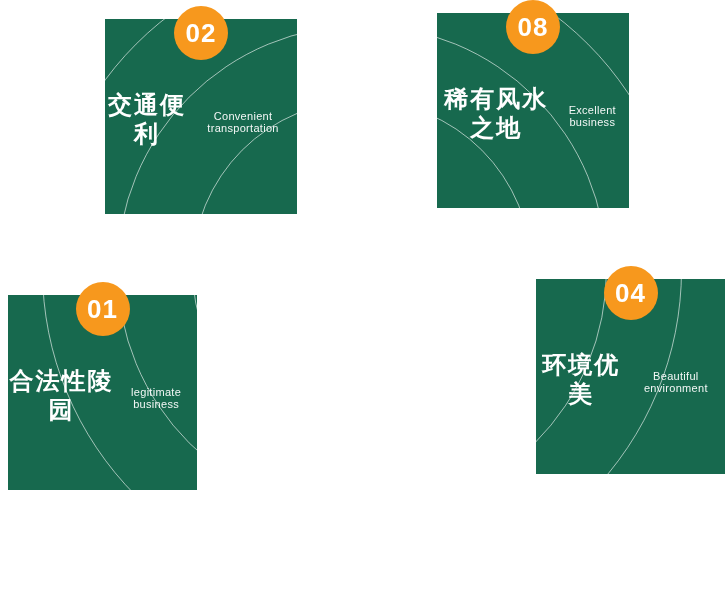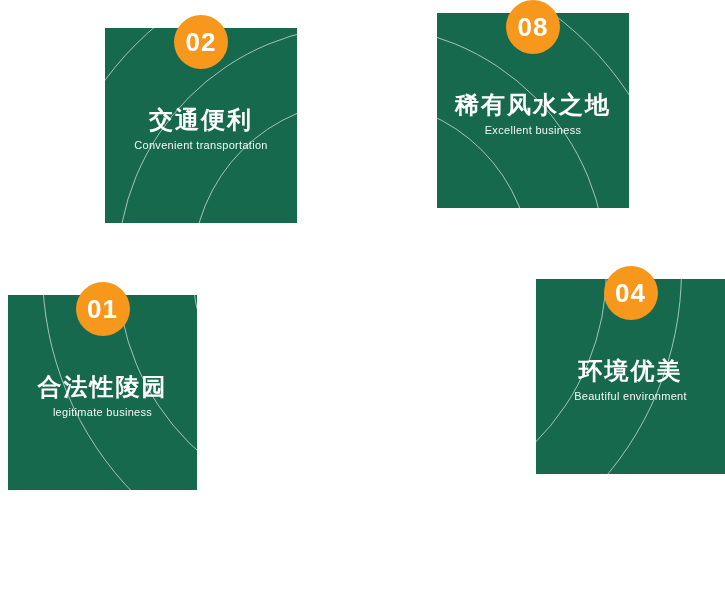--- a/index.html
+++ b/index.html
@@ -14,21 +14,21 @@
   .stage {
     position: relative;
     width: 725px;
     height: 616px;
     overflow: hidden;
   }
   .card {
     position: absolute;
     background: var(--card-bg, #17694e);
   }
-  .card-02 { left: 105px; top: 28px;  width: 192px; height: 195px; }
+  .card-02 { left: 105px; top: 19px;  width: 192px; height: 195px; }
   .card-03 { left: 437px; top: 13px;  width: 192px; height: 195px; }
   .card-01 { left: 8px;   top: 295px; width: 189px; height: 195px; }
   .card-04 { left: 536px; top: 279px; width: 189px; height: 195px; }
 
   .badge {
     position: absolute;
     top: -13px;
     left: 50%;
     transform: translateX(-50%);
     width: 54px;
@@ -42,21 +42,21 @@
     align-items: center;
     justify-content: center;
     z-index: 4;
     letter-spacing: 1px;
   }
   .card-content {
     position: relative;
     z-index: 3;
     height: 100%;
     display: flex;
-    flex-direction: column;
+    flex-direction: row;
     align-items: center;
     justify-content: center;
     text-align: center;
     color: #ffffff;
     padding-top: 6px;
   }
   .card-title {
     font-size: 24px;
     font-weight: bold;
     letter-spacing: 2px;

